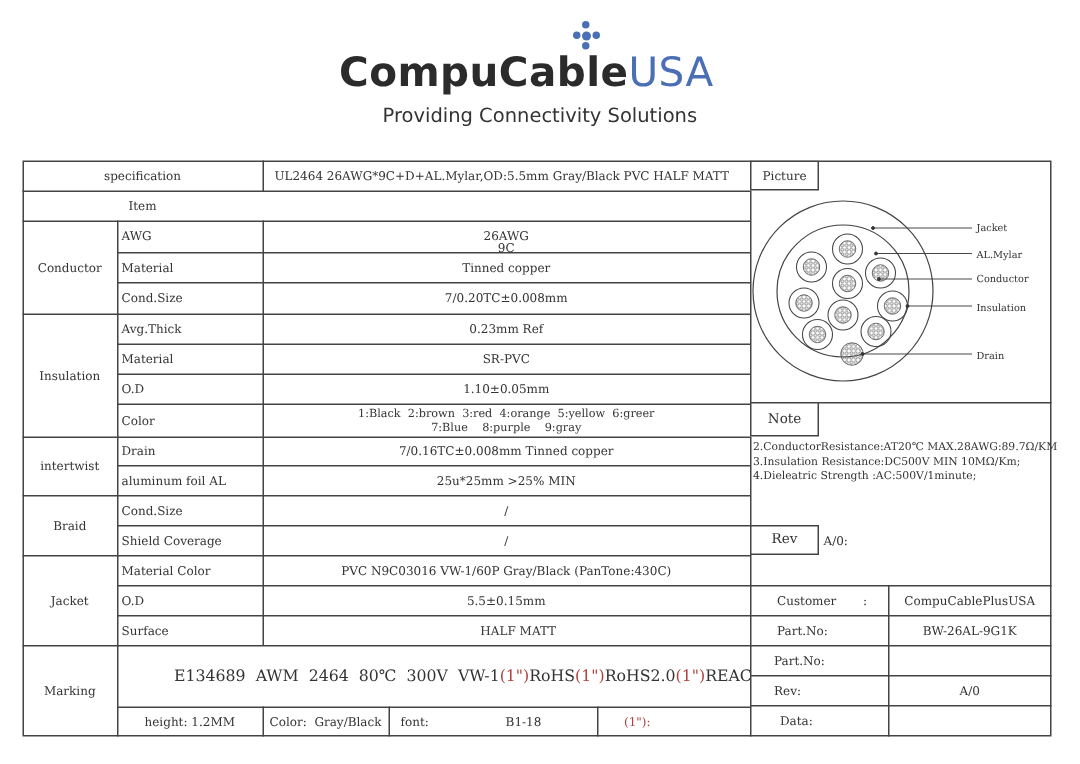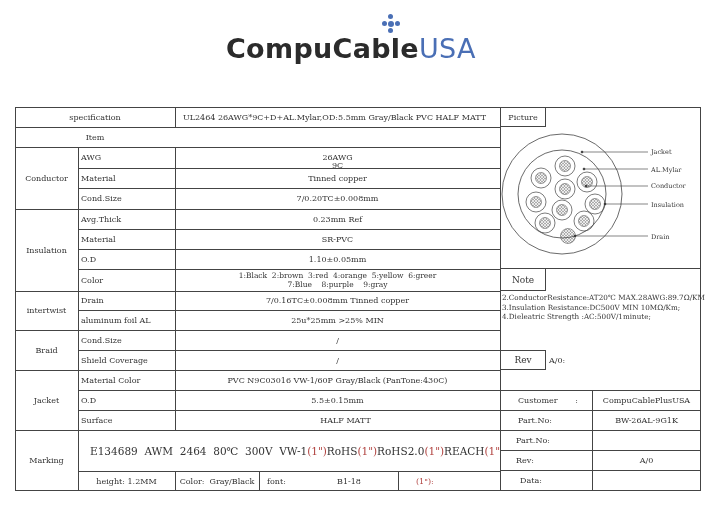--- a/index.html
+++ b/index.html
@@ -34,20 +34,21 @@
 
 <div class="logo">
   <div class="dots">
     <span class="dot" style="left:10px;top:0px;"></span>
     <span class="dot" style="left:4px;top:7px;"></span>
     <span class="dot" style="left:10px;top:7px;width:6px;height:6px;"></span>
     <span class="dot" style="left:17px;top:7px;"></span>
     <span class="dot" style="left:10px;top:14px;"></span>
   </div>
   <div class="logo-title"><span>CompuCable</span><span class="usa">USA</span></div>
+  <div class="logo-sub">Providing Connectivity Solutions</div>
 </div>
 
 <div class="frame" style="left:15px;top:107px;width:686px;height:384px;"></div>
 
 <div class="vl" style="left:500px;top:107px;height:384px;"></div>
 <div class="vl" style="left:78px;top:147px;height:344px;"></div>
 <div class="vl" style="left:175px;top:107px;height:21px;"></div>
 <div class="vl" style="left:175px;top:147px;height:283px;"></div>
 <div class="vl" style="left:175px;top:471px;height:20px;"></div>
 <div class="vl" style="left:259px;top:471px;height:20px;"></div>
@@ -120,21 +121,21 @@
 <div class="cell c" style="left:15px;top:370px;width:63px;height:60px;">Jacket</div>
 <div class="cell l" style="left:78px;top:370px;width:97px;height:20px;">Material Color</div>
 <div class="cell c" style="left:175px;top:370px;width:325px;height:20px;">PVC N9C03016 VW-1/60P Gray/Black (PanTone:430C)</div>
 <div class="cell l" style="left:78px;top:390px;width:97px;height:20px;">O.D</div>
 <div class="cell c" style="left:175px;top:390px;width:325px;height:20px;">5.5±0.15mm</div>
 <div class="cell l" style="left:78px;top:410px;width:97px;height:20px;">Surface</div>
 <div class="cell c" style="left:175px;top:410px;width:325px;height:20px;padding-left:16px;">HALF MATT</div>
 
 <div class="cell c" style="left:15px;top:430px;width:63px;height:61px;">Marking</div>
 <div class="cell l mark" style="left:78px;top:430px;width:422px;height:41px;padding-left:12px;">
-  <span style="white-space:pre;">E134689  AWM  2464  80℃  300V  VW-1</span>
+  <span style="white-space:pre;margin-left:26px;">E134689  AWM  2464  80℃  300V  VW-1</span>
     <span class="red">(1")</span>
     <span>RoHS</span>
     <span class="red">(1")</span>
     <span>RoHS2.0</span>
     <span class="red">(1")</span>
     <span>REACH</span>
     <span class="red">(1")</span>
 </div>
 <div class="cell c" style="left:78px;top:471px;width:97px;height:20px;">height: 1.2MM</div>
 <div class="cell c" style="left:175px;top:471px;width:84px;height:20px;white-space:pre;">Color:  Gray/Black</div>

